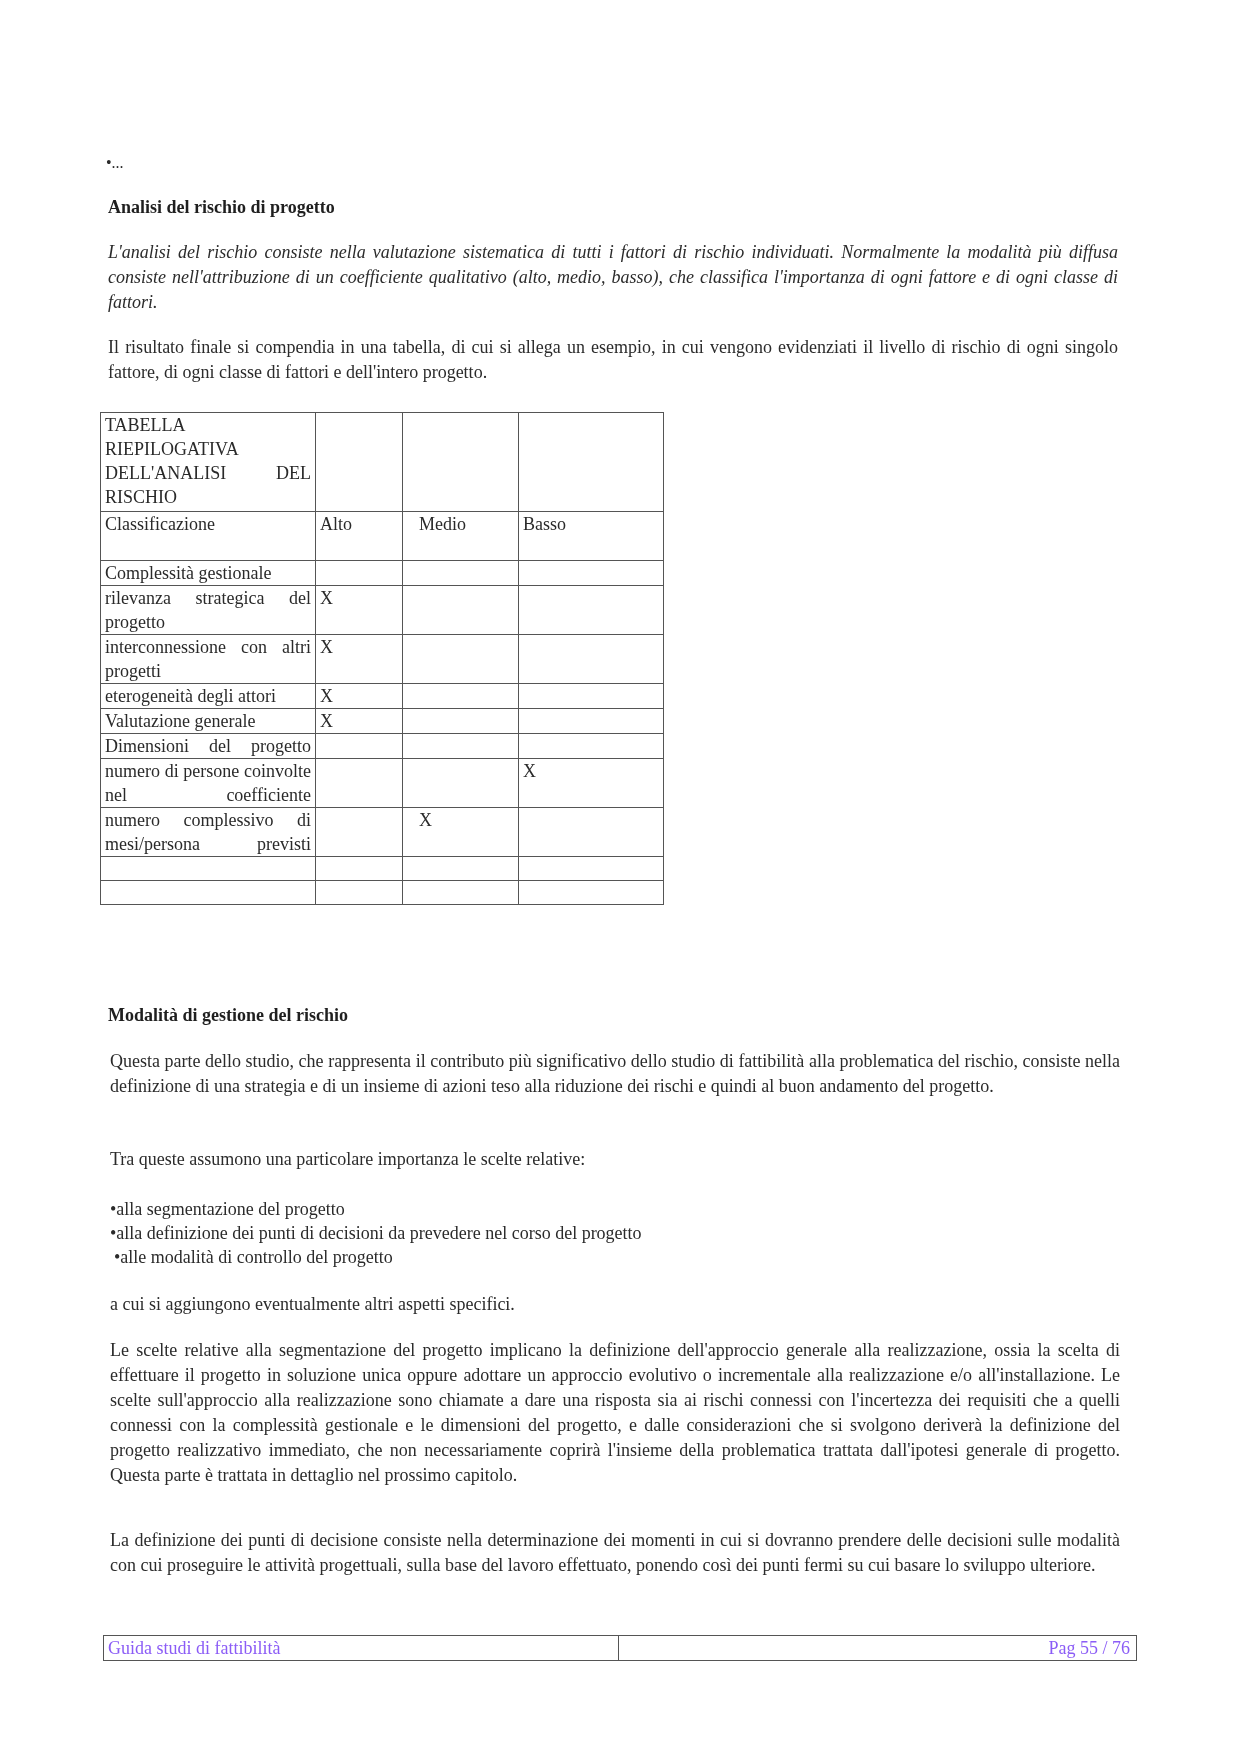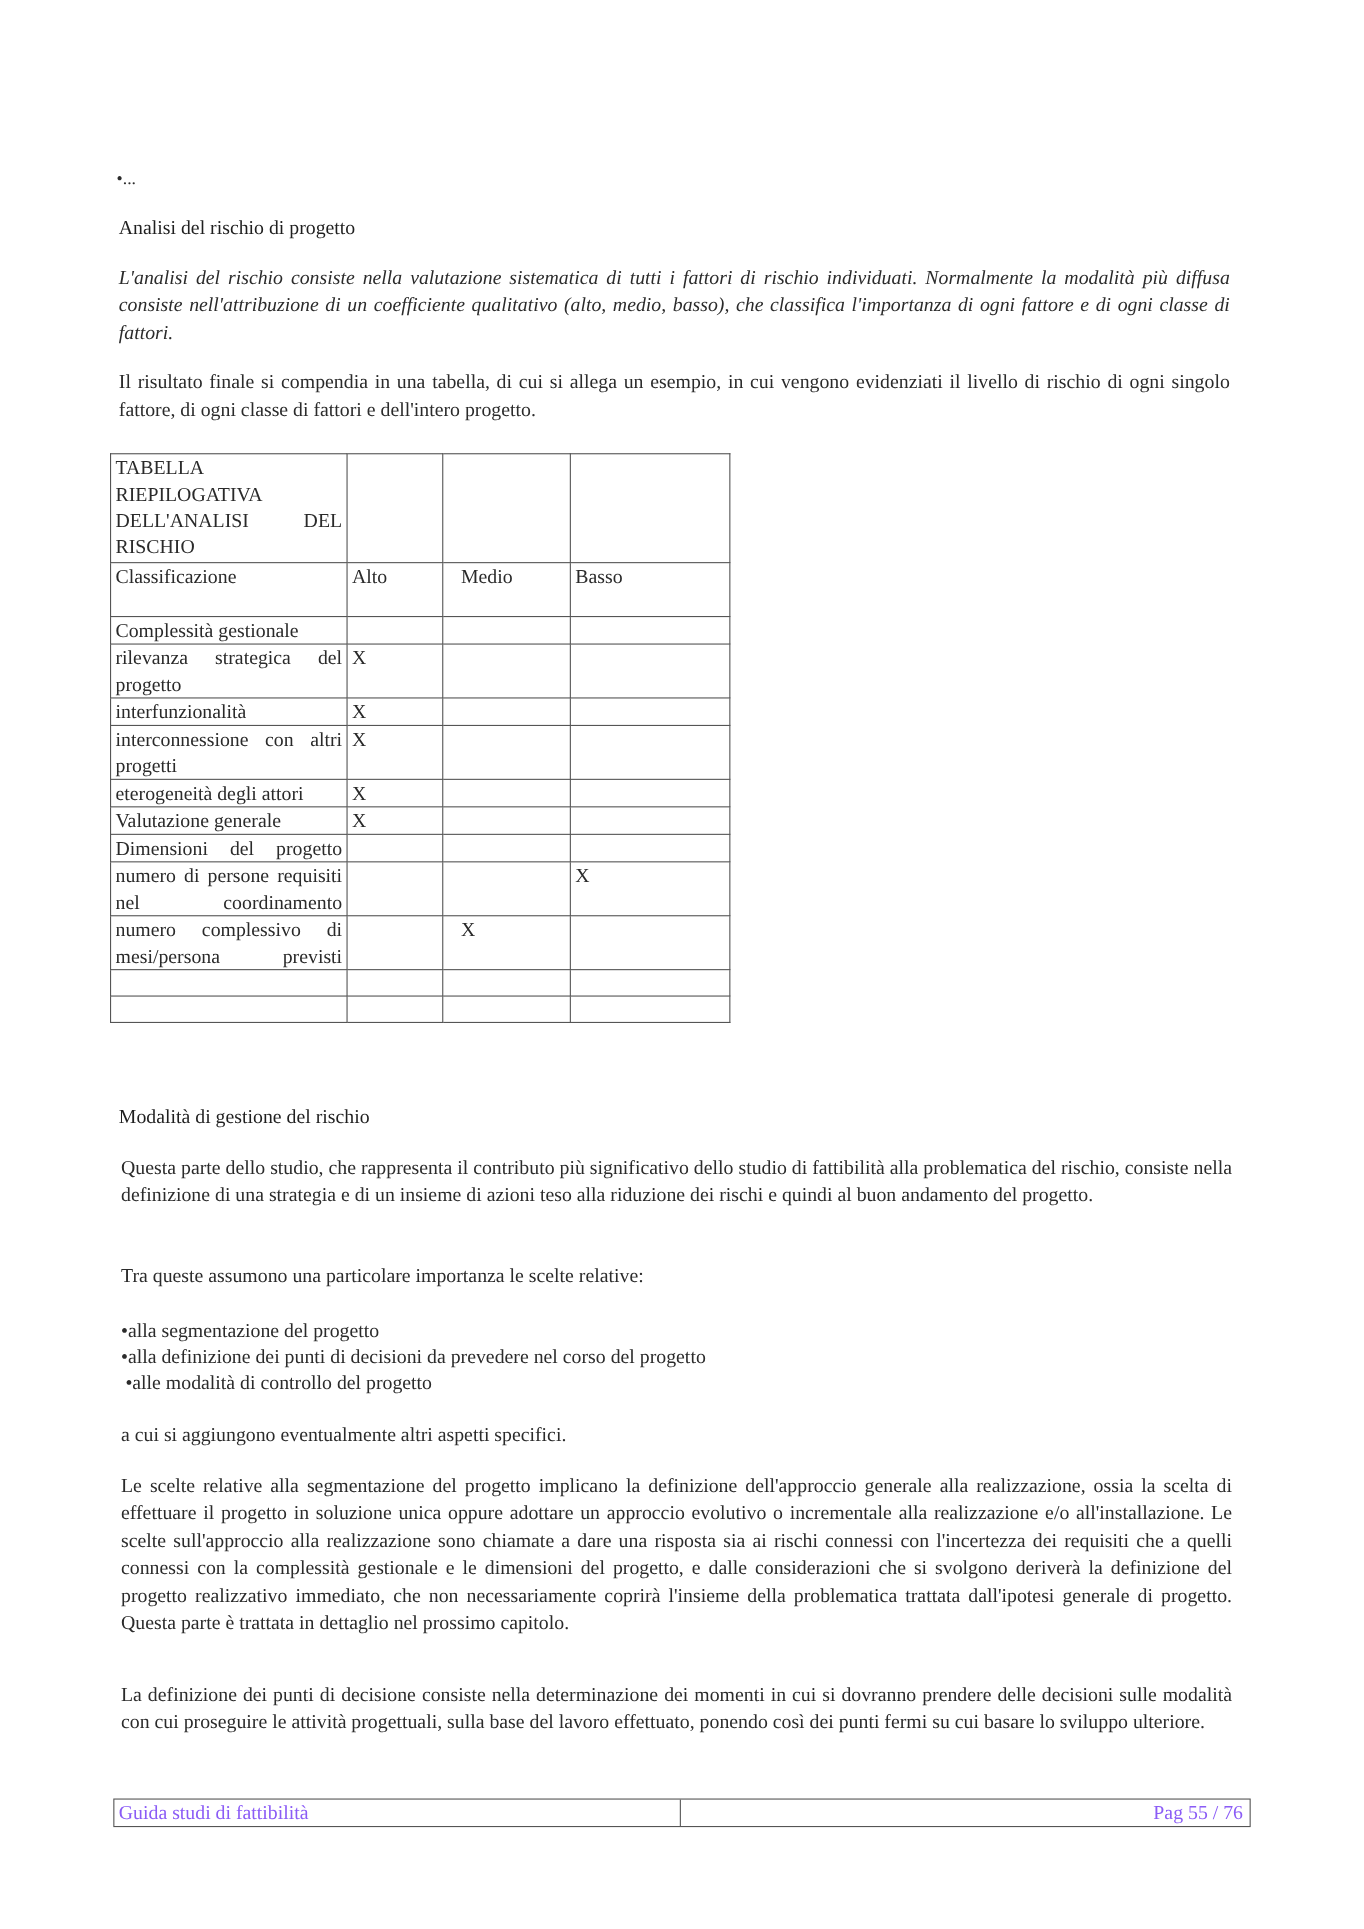--- a/index.html
+++ b/index.html
@@ -2,21 +2,21 @@
 <html><head>
 <meta charset="utf-8">
 <style>
   html, body { margin: 0; padding: 0; background: #ffffff; }
   body { width: 1240px; height: 1754px; position: relative; overflow: hidden;
          font-family: "Liberation Serif", "DejaVu Serif", serif; color: #2a2a2a; }
   .page { position: absolute; left: 0; top: 0; width: 1240px; height: 1754px; }
   .txt { position: absolute; font-size: 18px; line-height: 25px; color: #2b2b2b; }
   .just { text-align: justify; text-align-last: left; }
   .bullet-top { left: 106px; top: 150px; font-size: 16px; }
-  h2.heading { position: absolute; margin: 0; font-size: 18px; font-weight: normal; color: #1f1f1f; left: 108px; }
+  h2.heading { position: absolute; margin: 0; font-size: 18px; font-weight: bold; color: #1f1f1f; left: 108px; }
   #h1 { top: 197px; }
   #h2 { top: 1005px; }
   #p1 { left: 108px; top: 240px; width: 1010px; font-style: italic; }
   #p2 { left: 108px; top: 335px; width: 1010px; }
   #p3 { left: 110px; top: 1049px; width: 1010px; }
   #p4 { left: 110px; top: 1147px; width: 1010px; }
   #blist { left: 110px; top: 1197px; width: 1010px; margin: 0; padding: 0; list-style: none; }
   #blist li { height: 24px; }
   #blist li:nth-child(3) { padding-left: 4px; }
   #p5 { left: 110px; top: 1292px; width: 1010px; }
@@ -73,26 +73,20 @@
         <td class="c2"></td>
         <td class="c3"></td>
       </tr>
       <tr>
         <td class="c0">rilevanza strategica del progetto</td>
         <td class="c1">X</td>
         <td class="c2"></td>
         <td class="c3"></td>
       </tr>
       <tr>
-        <td class="c0 last-left">interfunzionalità</td>
-        <td class="c1">X</td>
-        <td class="c2"></td>
-        <td class="c3"></td>
-      </tr>
-      <tr>
         <td class="c0">interconnessione con altri progetti</td>
         <td class="c1">X</td>
         <td class="c2"></td>
         <td class="c3"></td>
       </tr>
       <tr>
         <td class="c0 last-left">eterogeneità degli attori</td>
         <td class="c1">X</td>
         <td class="c2"></td>
         <td class="c3"></td>
@@ -103,21 +97,21 @@
         <td class="c2"></td>
         <td class="c3"></td>
       </tr>
       <tr>
         <td class="c0">Dimensioni del progetto</td>
         <td class="c1"></td>
         <td class="c2"></td>
         <td class="c3"></td>
       </tr>
       <tr>
-        <td class="c0">numero di persone requisiti nel coordinamento</td>
+        <td class="c0">numero di persone coinvolte nel coefficiente</td>
         <td class="c1"></td>
         <td class="c2"></td>
         <td class="c3">X</td>
       </tr>
       <tr>
         <td class="c0">numero complessivo di mesi/persona previsti</td>
         <td class="c1"></td>
         <td class="c2">X</td>
         <td class="c3"></td>
       </tr>

